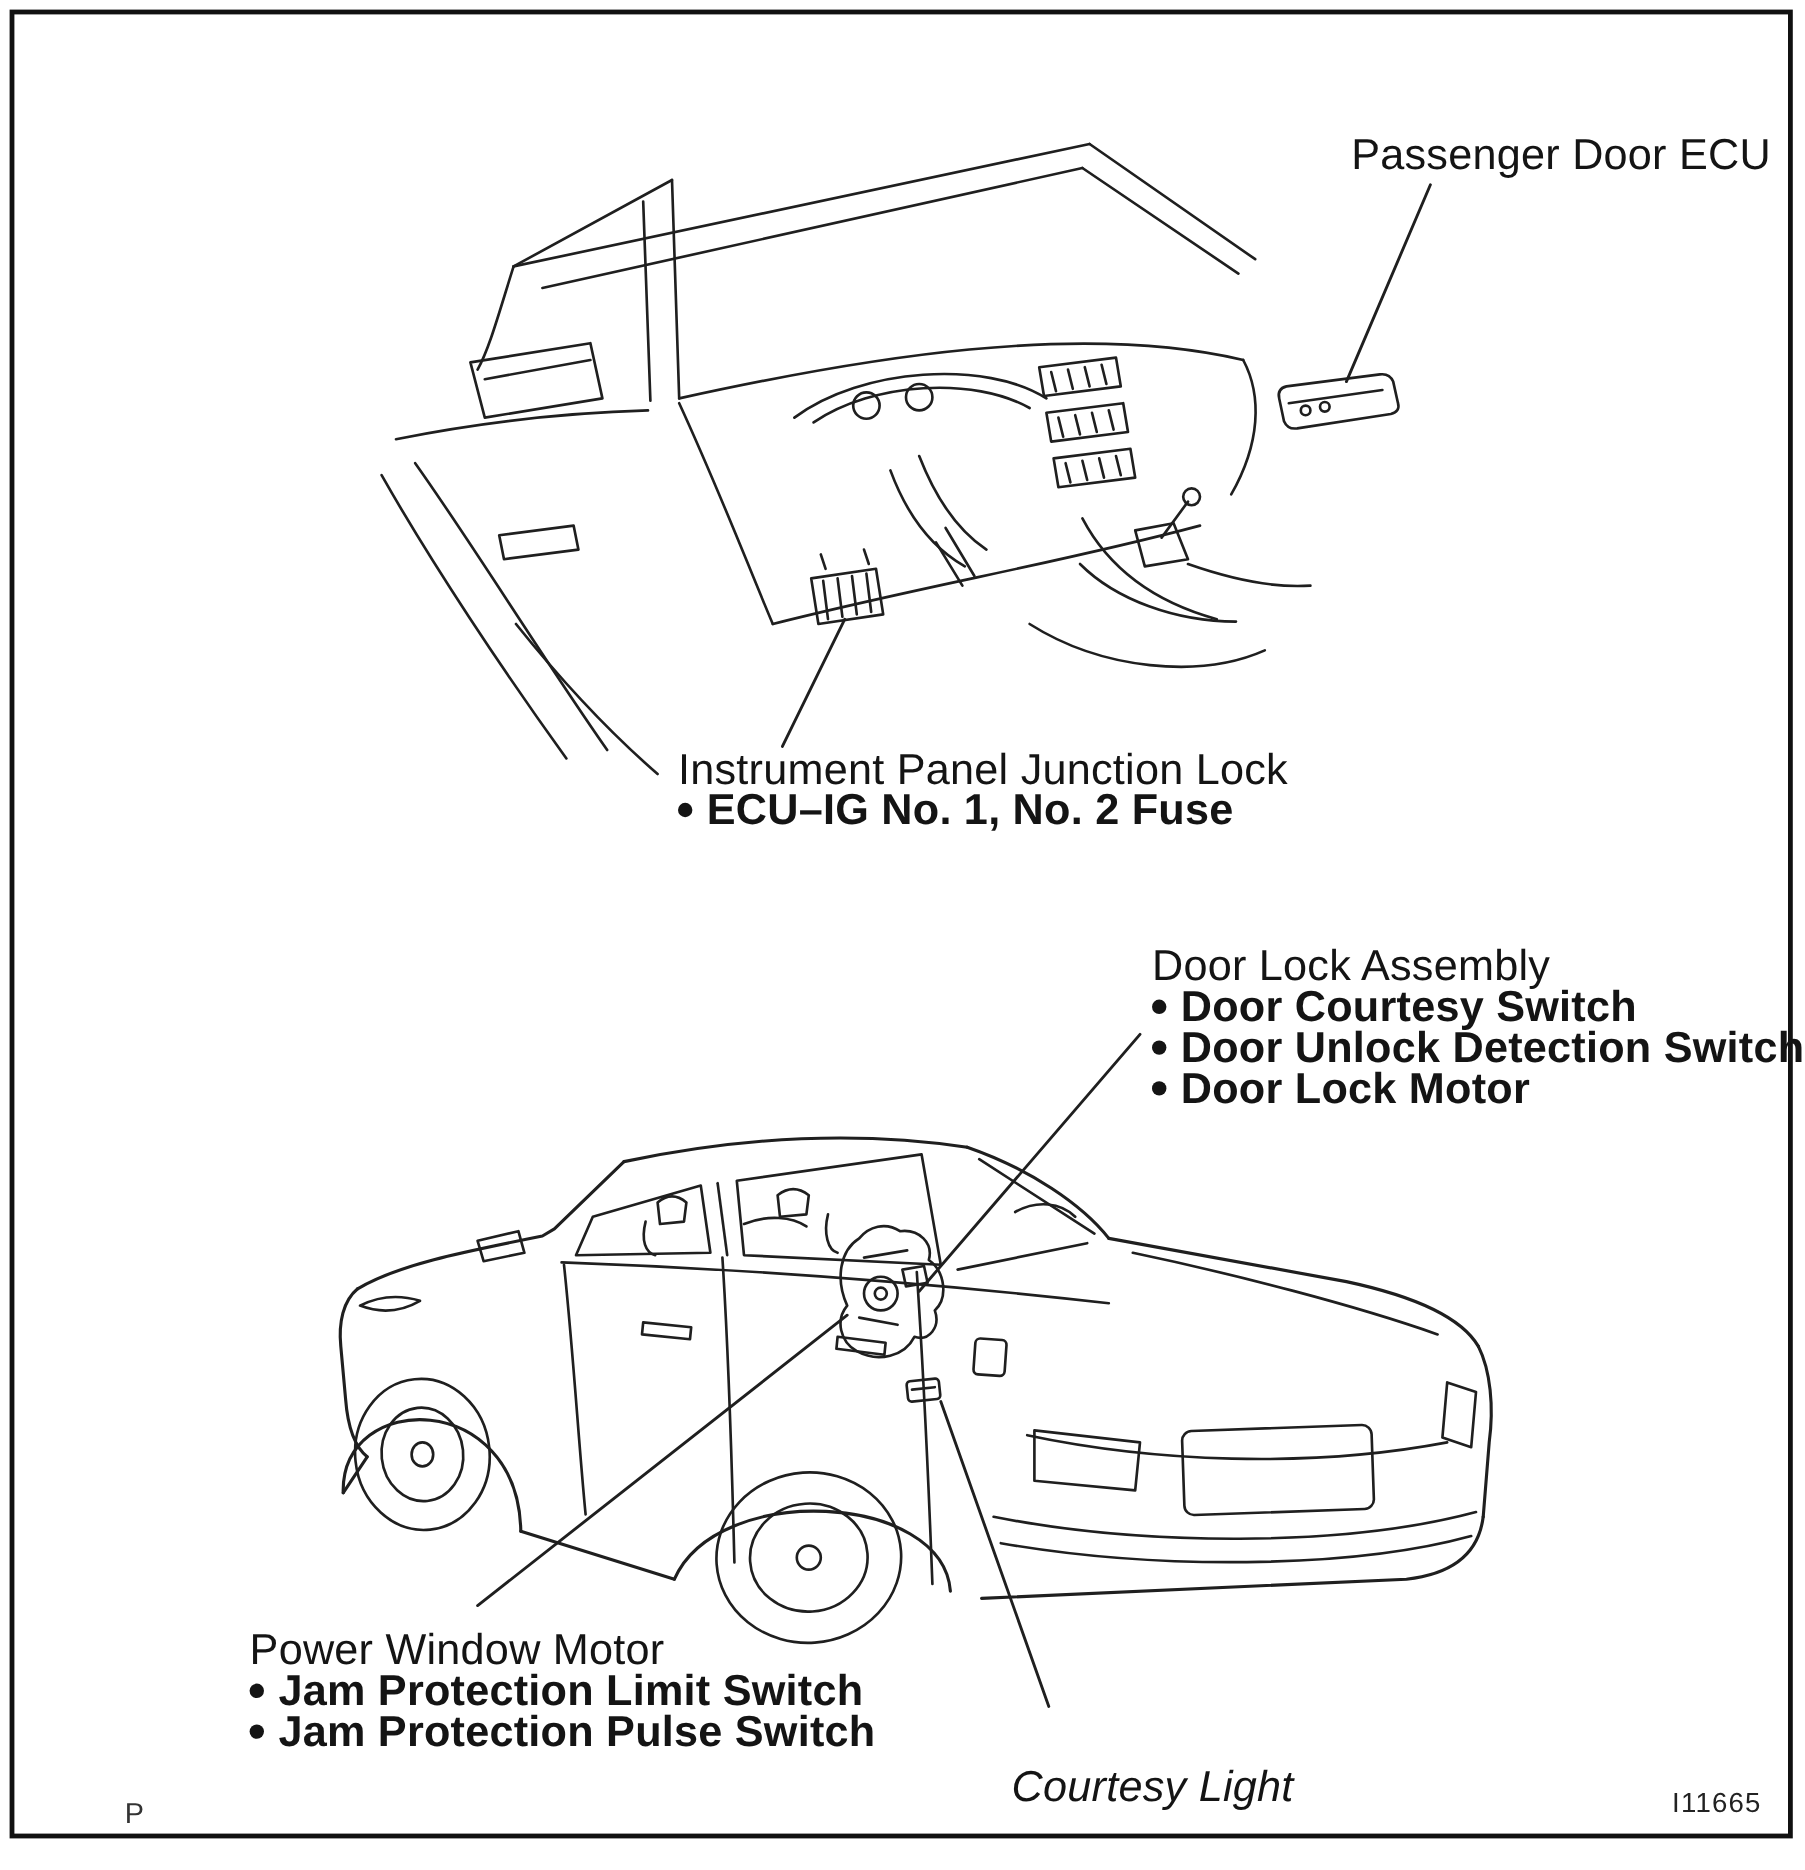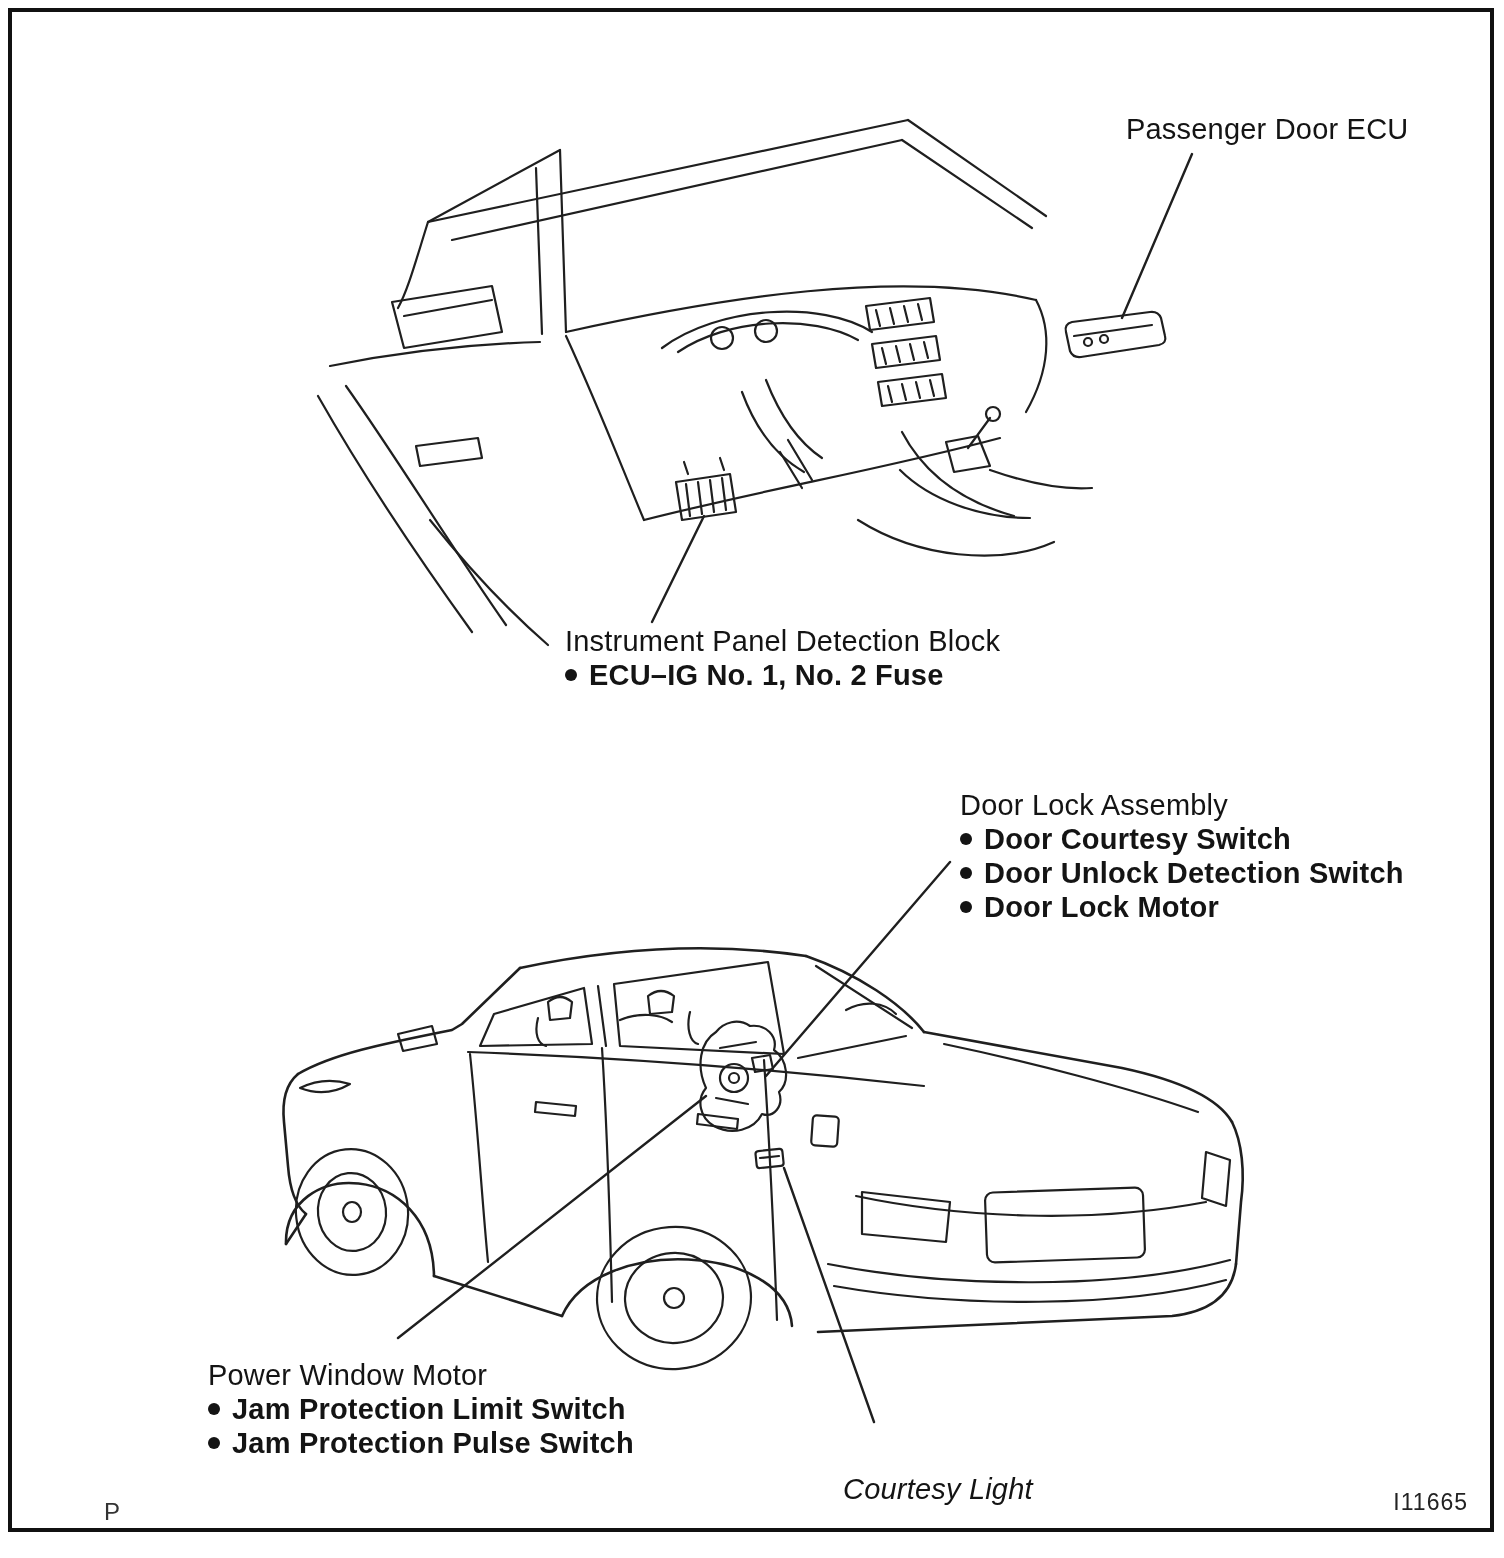--- a/index.html
+++ b/index.html
@@ -19,21 +19,21 @@
     border: 4px solid #111111;
     background: #ffffff;
   }
   .art {
     position: absolute;
     left: 0; top: 0;
     width: 1504px; height: 1558px;
   }
   .callout {
     position: absolute;
-    font-size: 29px;
+    font-size: 36px;
     line-height: 34px;
     letter-spacing: 0.2px;
     color: #141414;
     white-space: nowrap;
   }
   .c-title { line-height: 34px; }
   .c-line { display: flex; align-items: center; font-weight: bold; }
   .dot {
     display: inline-block;
     width: 12px; height: 12px;
@@ -216,21 +216,21 @@
     <path d="M 706,1096 L 398,1338"></path>
     <path d="M 784,1168 L 874,1422"></path>
   </g>
 </svg>
 
 <div class="callout" style="left:1126px; top:112px;">
   <div class="c-title">Passenger Door ECU</div>
 </div>
 
 <div class="callout" style="left:565px; top:624px;">
-  <div class="c-title">Instrument Panel Detection Block</div>
+  <div class="c-title">Instrument Panel Junction Lock</div>
   <div class="c-line">
     <span class="dot"></span>
     <span>ECU–IG No. 1, No. 2 Fuse</span>
   </div>
 </div>
 
 <div class="callout" style="left:960px; top:788px;">
   <div class="c-title">Door Lock Assembly</div>
   <div class="c-line">
     <span class="dot"></span>

